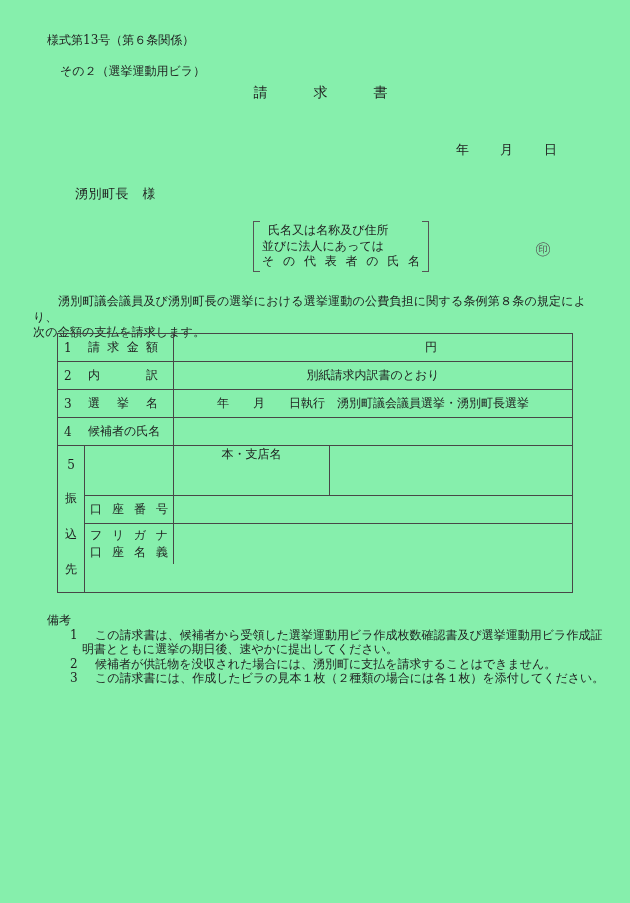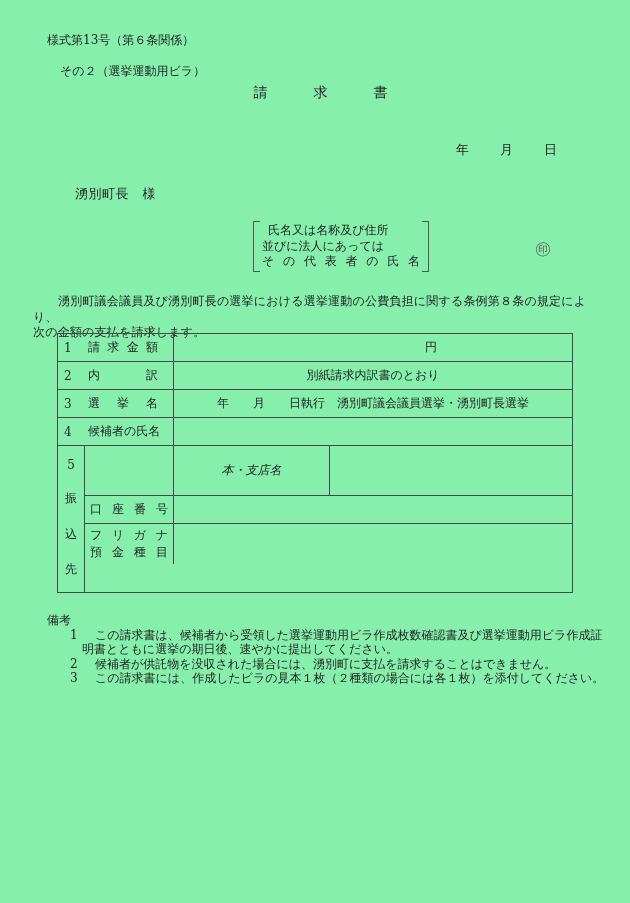--- a/index.html
+++ b/index.html
@@ -59,21 +59,21 @@
   .row5-right{grid-column:2 / 4;display:flex;flex-direction:column;}
   .srow{display:grid;border-bottom:1px solid #474747;box-sizing:border-box;}
   .srow:last-child{border-bottom:none;}
   .srow-a{grid-template-columns:89px 156px 110px 1fr;height:50px;}
   .srow-b{grid-template-columns:89px 1fr;height:28px;}
   .srow-c{grid-template-columns:89px 1fr;height:28px;}
   .srow-d{grid-template-columns:89px 1fr;height:40px;}
   .slabel{border-right:1px solid #474747;display:flex;flex-direction:column;justify-content:center;padding:0 5px;box-sizing:border-box;}
   .scell{border-right:1px solid #474747;box-sizing:border-box;}
   .scell:last-child,.srow .no-r{border-right:none;}
-  .branch-label{display:flex;align-items:center;justify-content:center;border-right:1px solid #474747;box-sizing:border-box;font-style:italic;}
+  .branch-label{display:flex;align-items:flex-start;justify-content:center;border-right:1px solid #474747;box-sizing:border-box;}
   .center-val{display:flex;align-items:center;justify-content:center;}
 
   
   .notes{left:47px;top:613px;width:560px;font-size:12px;line-height:14.6px;}
   .note-item{display:flex;margin-left:23px;}
   .note-no{width:25px;flex:none;}
   .note-text{flex:1;}
   .note-text .cont{margin-left:-13px;}
 </style>
 </head>
@@ -174,21 +174,21 @@
         <div class="srow srow-c">
           <div class="slabel">
             <span class="just">口座番号</span>
           </div>
           <div class="no-r"><span></span></div>
         </div>
 
         <div class="srow srow-d">
           <div class="slabel">
             <span class="just">フリガナ</span>
-            <span class="just">預金種目</span>
+            <span class="just">口座名義</span>
           </div>
           <div class="no-r"><span></span></div>
         </div>
 
       </div>
     </div>
   </div>
 
   <div class="abs notes">
     <div>備考</div>

